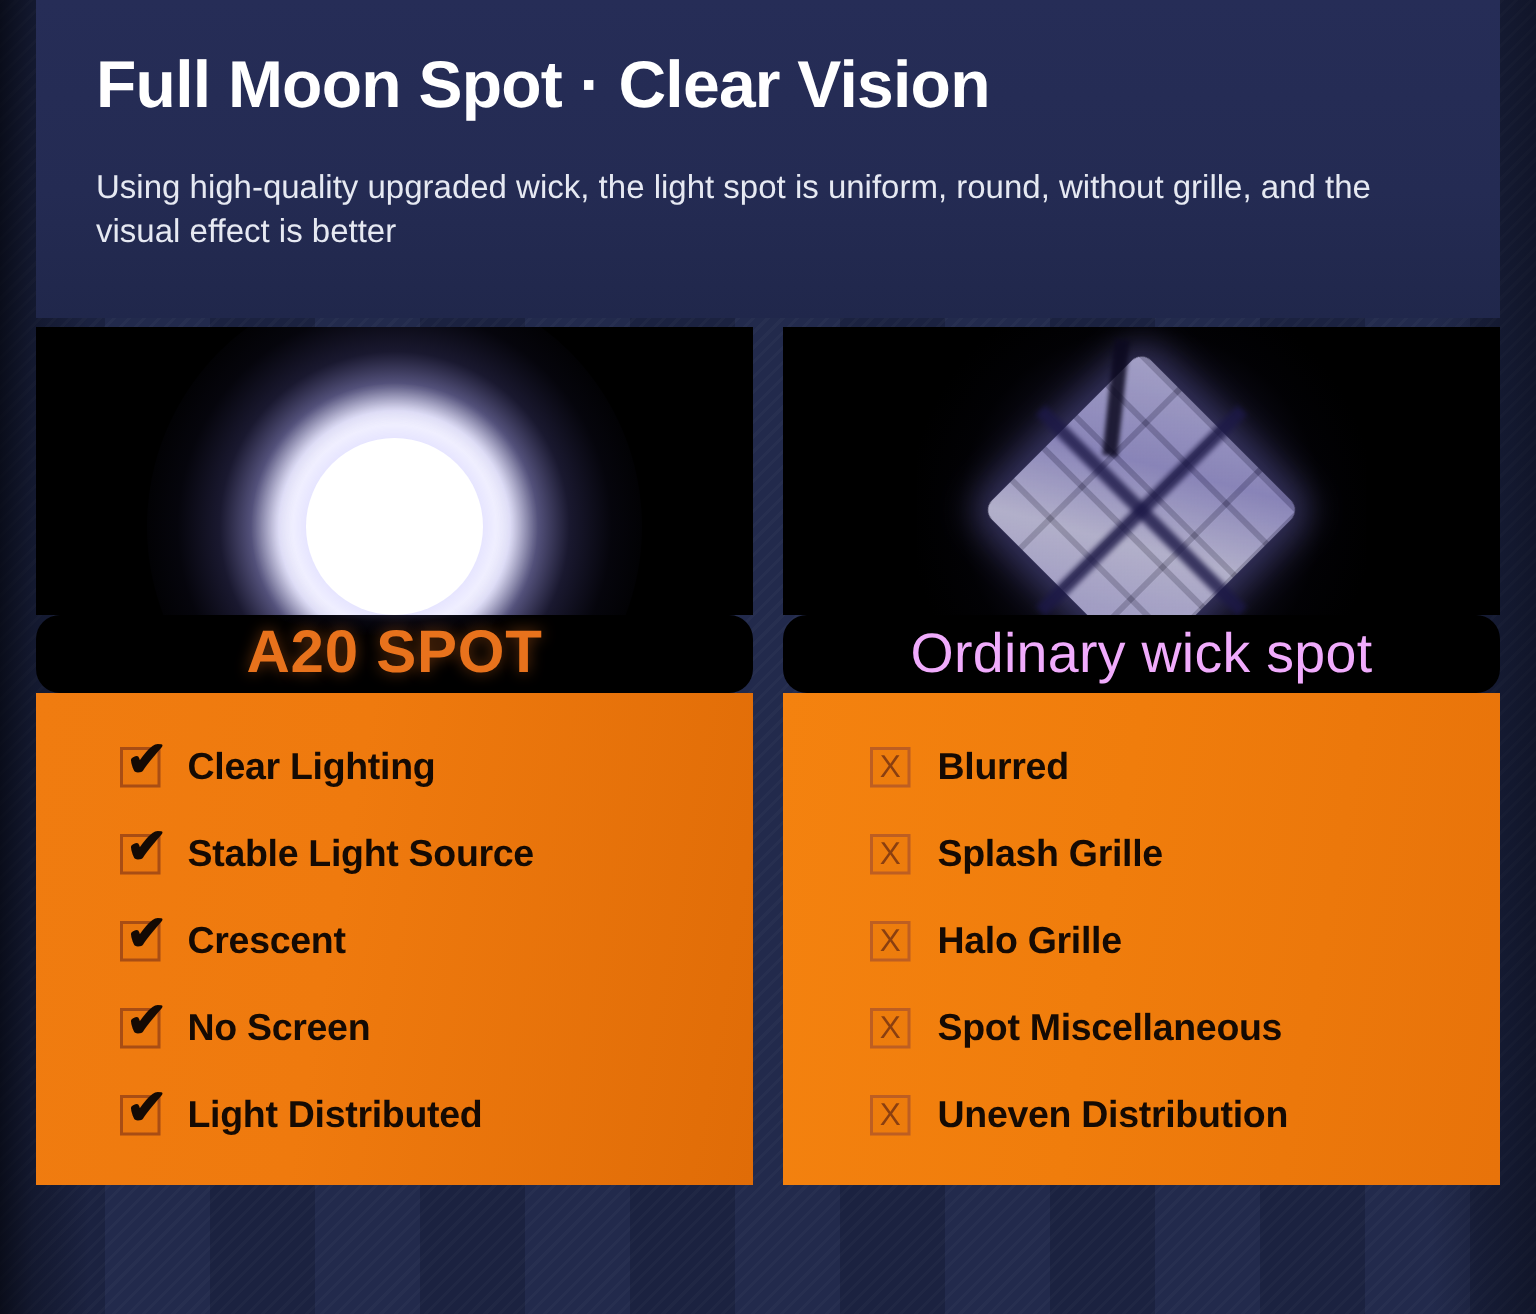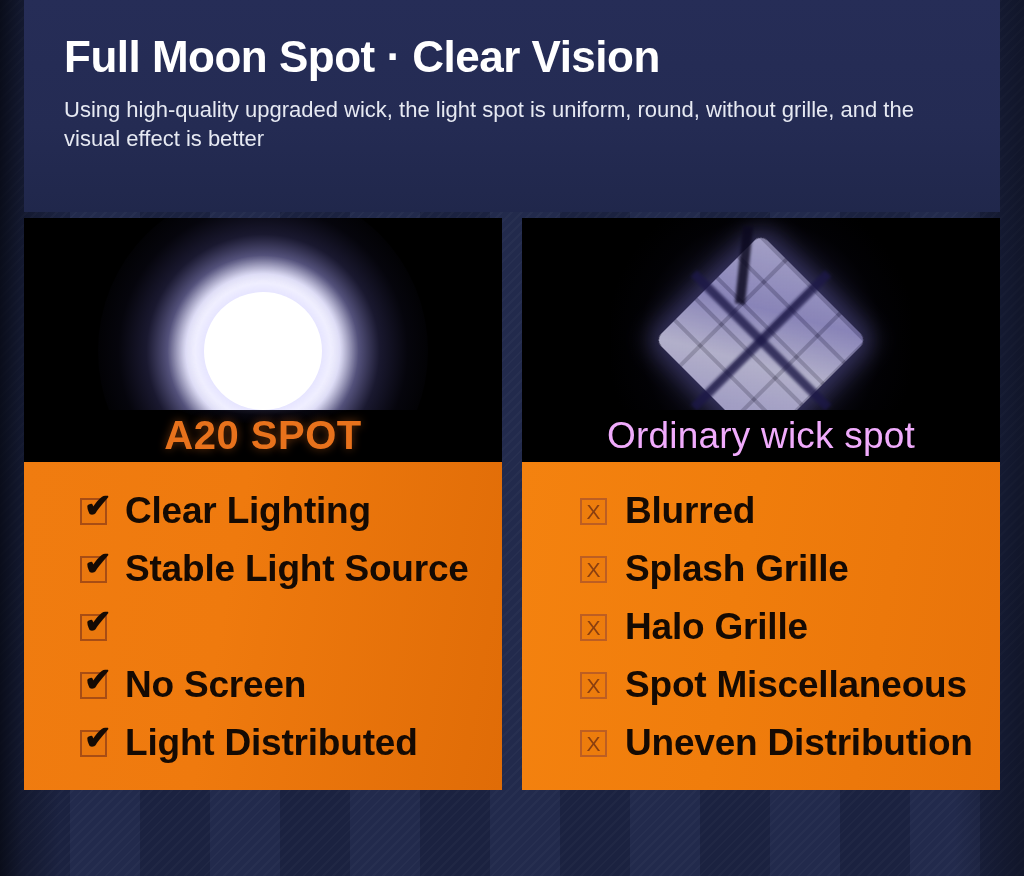--- a/index.html
+++ b/index.html
@@ -63,21 +63,21 @@
     letter-spacing: -0.5px;
     line-height: 1.06;
     white-space: nowrap;
   }
 
   .header-subtitle {
     color: #e6e9f2;
     font-size: 22px;
     font-weight: 400;
     line-height: 1.35;
-    margin-top: 14px;
+    margin-top: 29px;
     max-width: 860px;
   }
 
   
   .cards {
     position: absolute;
     left: 24px;
     top: 218px;
     width: 976px;
     height: 572px;
@@ -102,20 +102,21 @@
   }
 
   .photo-caption-band {
     height: 68px;
     background: #000000;
     display: flex;
     align-items: center;
     justify-content: center;
     position: relative;
     overflow: hidden;
+    border-radius: 16px;
   }
 
   .caption-a {
     color: #e8721c;
     font-size: 40px;
     font-weight: 700;
     letter-spacing: 0.5px;
     text-shadow: 0 0 10px rgba(232,114,28,0.45);
     position: relative;
     z-index: 3;
@@ -305,21 +306,21 @@
     height: 23px;
     color: #8a3f10;
     font-size: 21px;
     line-height: 23px;
     text-align: center;
     font-weight: 400;
   }
 
   .feature-label {
     color: #150a03;
-    font-size: 37px;
+    font-size: 25px;
     font-weight: 700;
     letter-spacing: -0.2px;
     white-space: nowrap;
   }
 </style>
 </head>
 <body>
 
 <div id="page">
 
@@ -355,20 +356,21 @@
           <span class="mark-box check-box">
             <span class="check-glyph">✔</span>
           </span>
           <span class="feature-label">Stable Light Source</span>
         </div>
 
         <div class="feature-row">
           <span class="mark-box check-box">
             <span class="check-glyph">✔</span>
           </span>
+          <span class="feature-label">Crescent</span>
         </div>
 
         <div class="feature-row">
           <span class="mark-box check-box">
             <span class="check-glyph">✔</span>
           </span>
           <span class="feature-label">No Screen</span>
         </div>
 
         <div class="feature-row">

